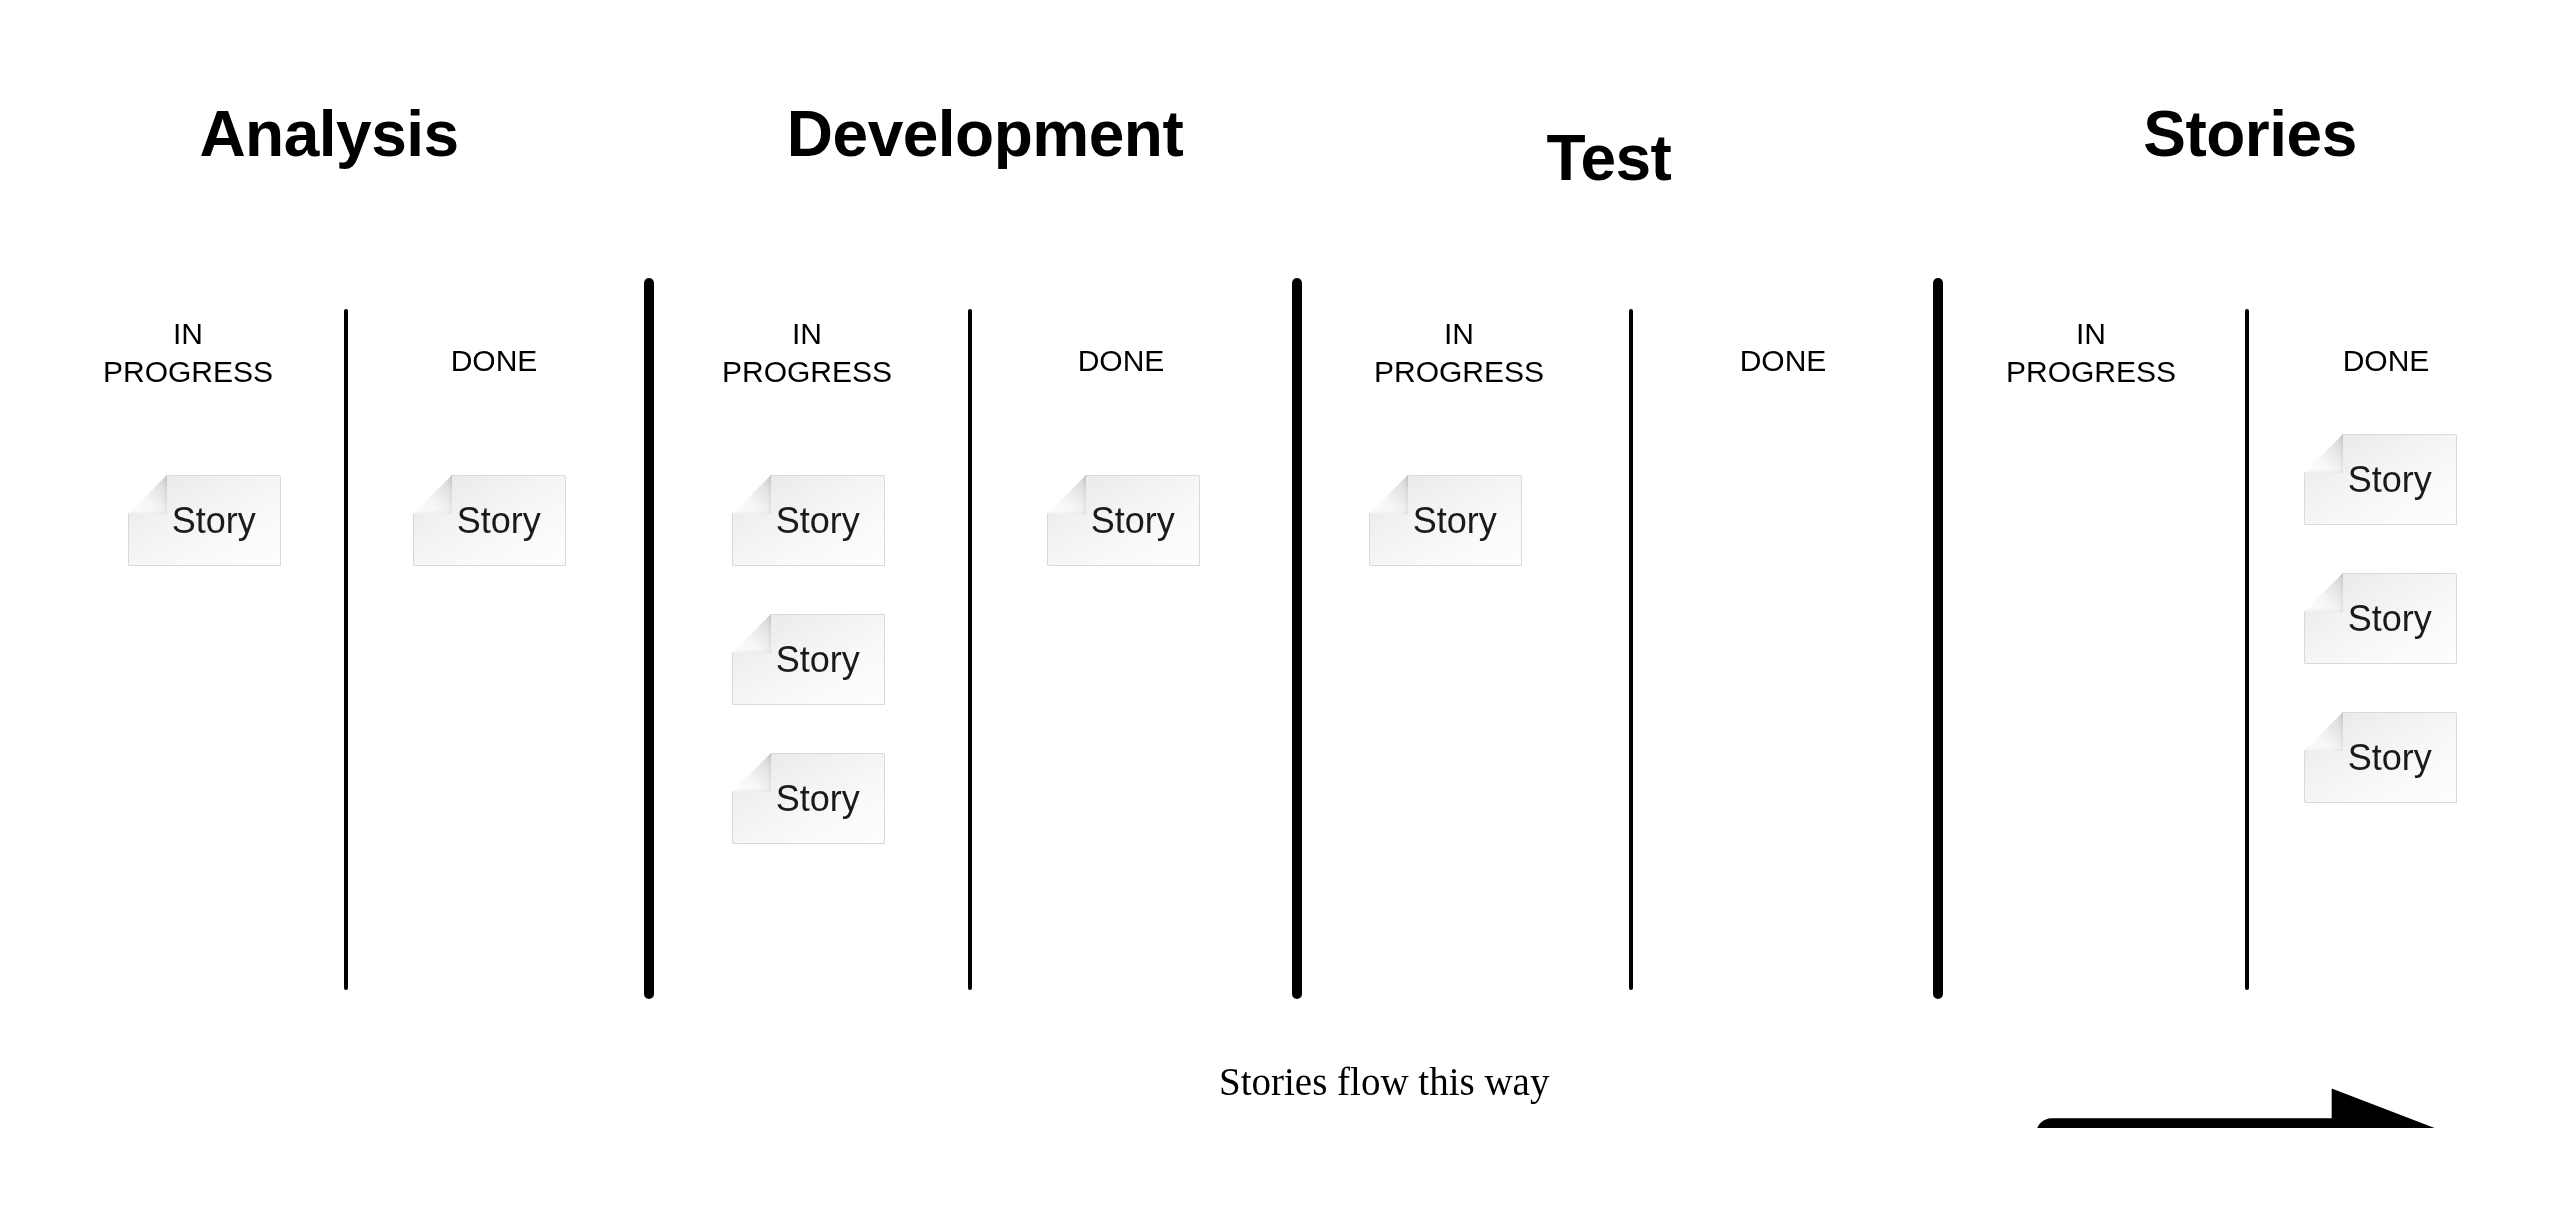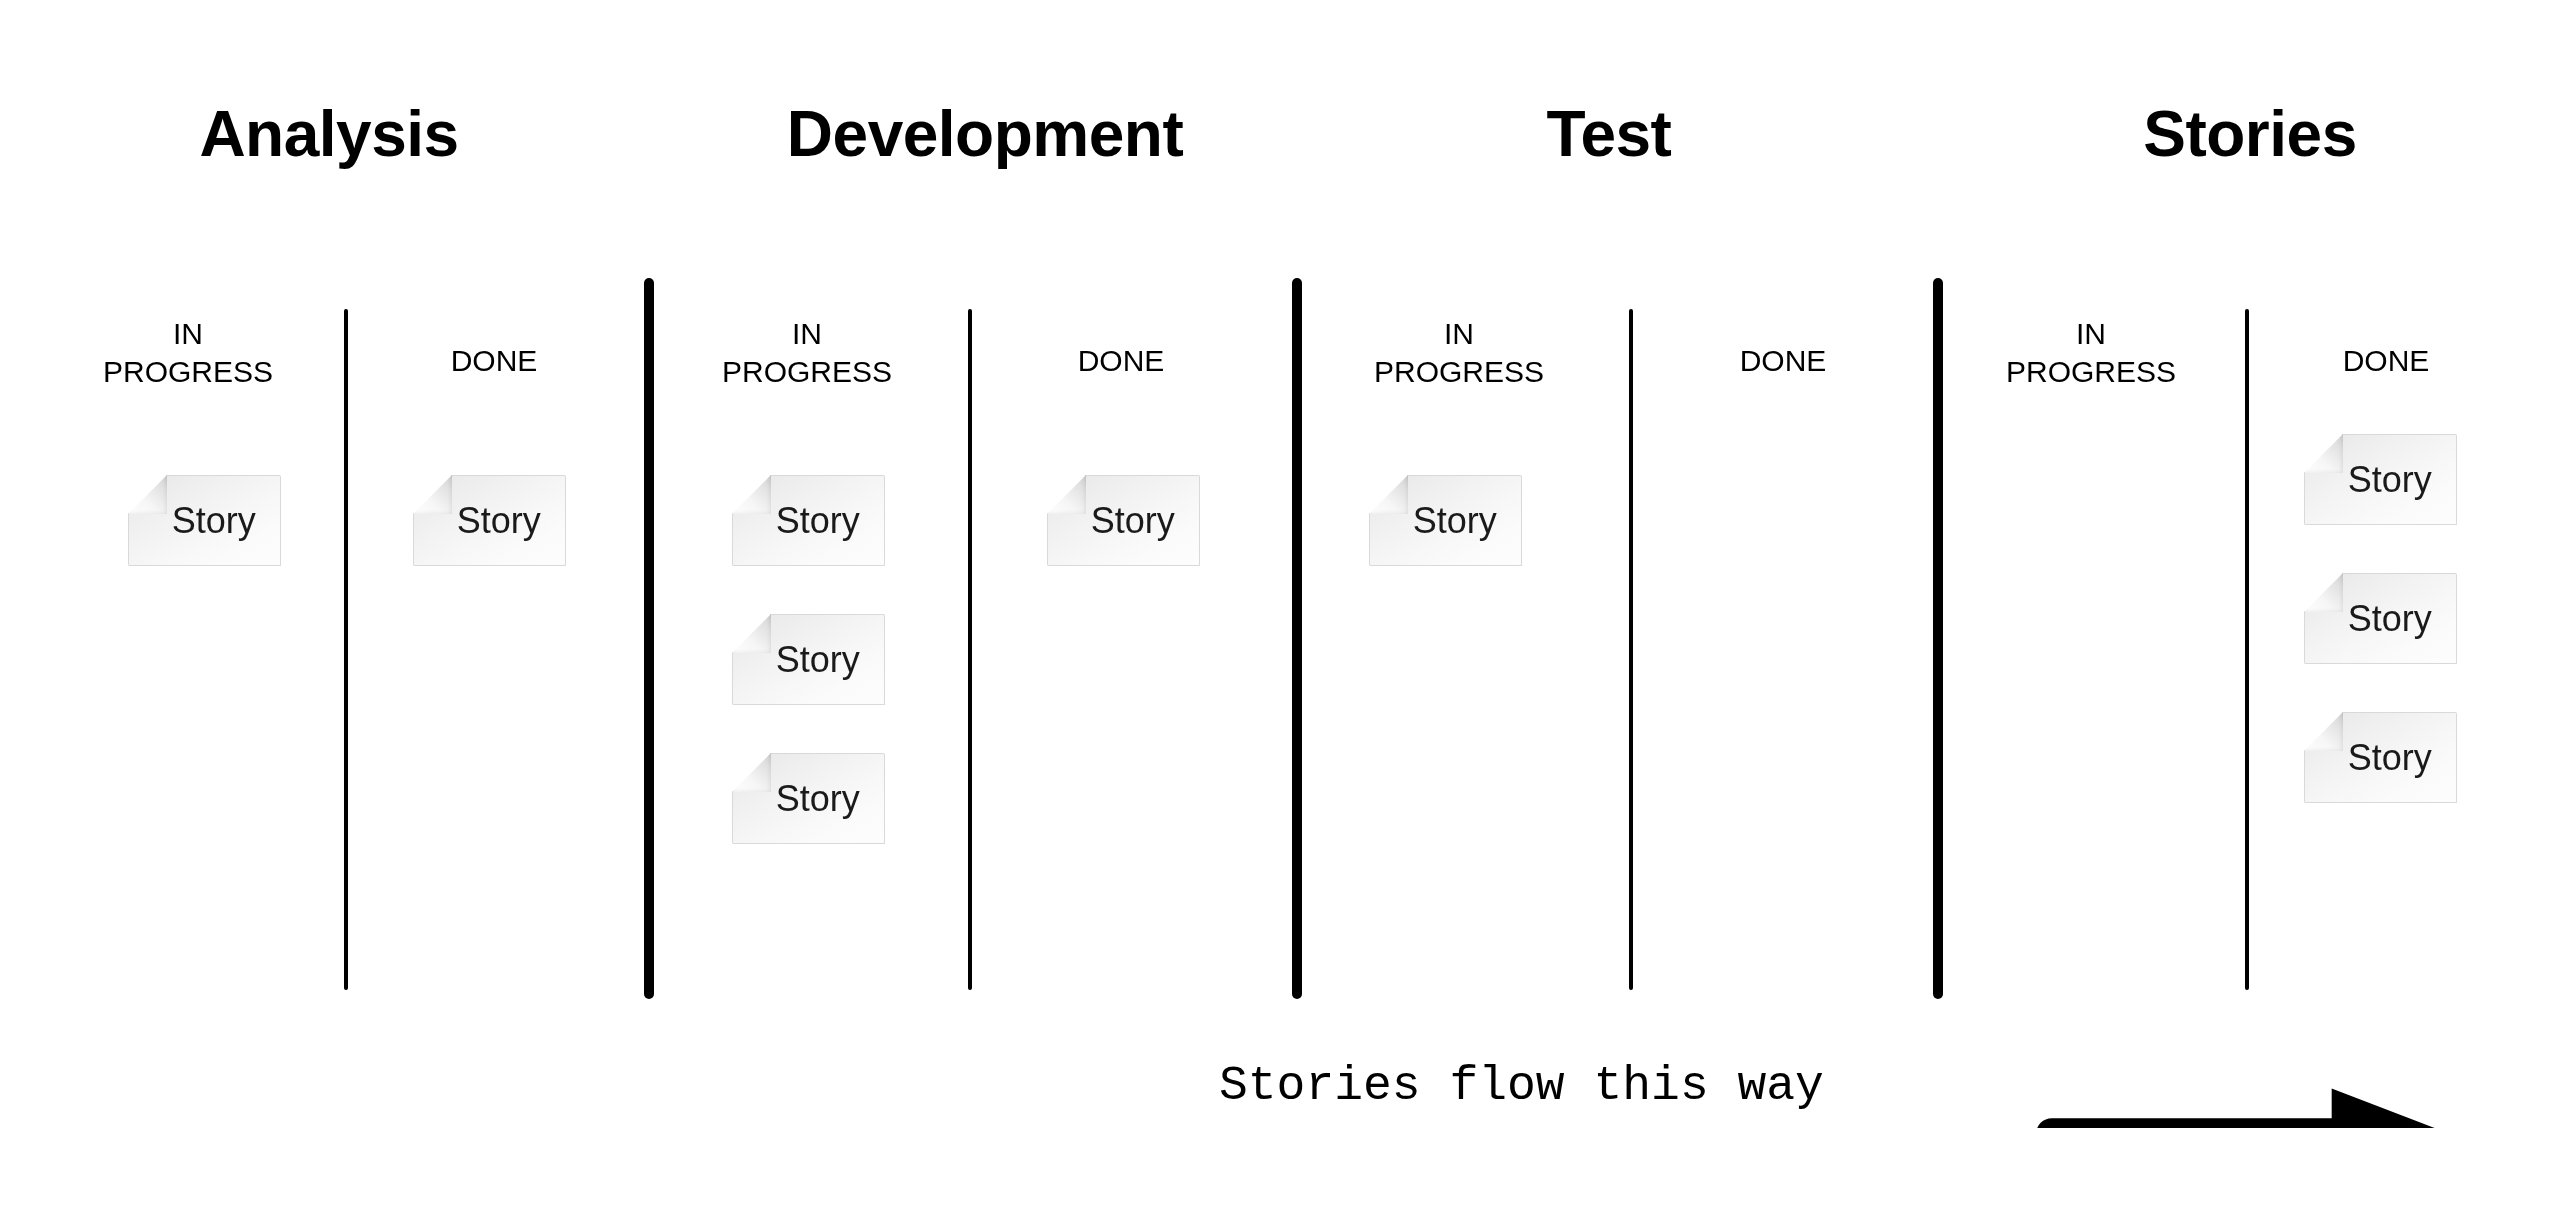--- a/index.html
+++ b/index.html
@@ -117,43 +117,43 @@
     color: #1a1a1a;
     padding-left: 18.5px;
     box-sizing: border-box;
   }
 
   
   .flow-caption {
     position: absolute;
     left: 1219px;
     top: 1062px;
-    font-family: Liberation Mono, monospace;
+    font-family: Liberation Serif, serif;
     font-weight: 400;
-    font-size: 48px;
+    font-size: 39px;
     line-height: 1;
     color: #000000;
     white-space: nowrap;
   }
   .flow-arrow {
     position: absolute;
     left: 2037px;
     top: 1083px;
     width: 417px;
     height: 102px;
   }
 </style>
 </head>
 <body>
 
 <div id="board">
 
   <div class="stage-title" style="left:329px;">Analysis</div>
   <div class="stage-title" style="left:967px;margin-left:18px;">Development</div>
-  <div class="stage-title" style="left:1609px;">Test</div>
+  <div class="stage-title" style="left:1609px;margin-top:24px;">Test</div>
   <div class="stage-title" style="left:2250px;">Stories</div>
 
   <div class="divider minor" style="left:344px;  top:309px; height:681px;"></div>
   <div class="divider major" style="left:644px;  top:278px; height:721px;"></div>
   <div class="divider minor" style="left:968px; top:309px; height:681px;"></div>
   <div class="divider major" style="left:1292px; top:278px; height:721px;"></div>
   <div class="divider minor" style="left:1629px; top:309px; height:681px;"></div>
   <div class="divider major" style="left:1933px; top:278px; height:721px;"></div>
   <div class="divider minor" style="left:2245px; top:309px; height:681px;"></div>
 

